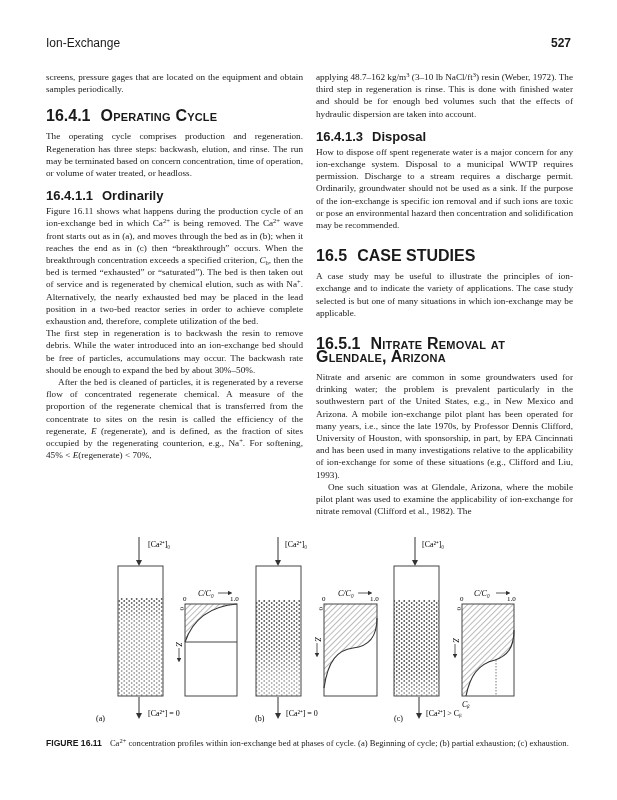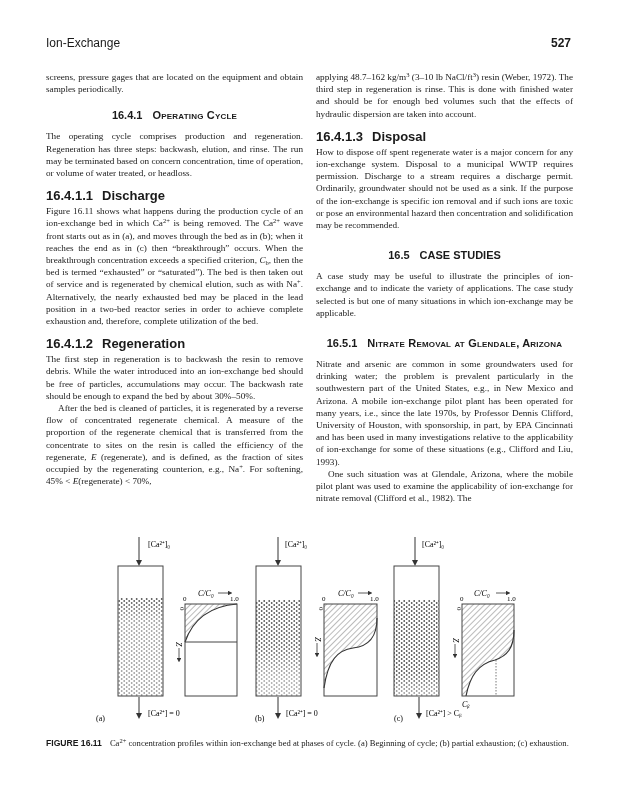--- a/index.html
+++ b/index.html
@@ -14,22 +14,22 @@
   .col {
     position: absolute; top: 71px; width: 257px;
     font-family: "Liberation Serif", serif; font-size: 9.2px; line-height: 12.2px;
     text-align: justify;
   }
   .col.left { left: 46px; }
   .col.right { left: 316px; }
   .col p { margin: 0; hyphens: auto; }
   .col p.indent { text-indent: 12px; }
   .h-sec {
-    font-family: "Liberation Sans", sans-serif; font-weight: bold; font-size: 11px;
-    margin: 14px 0 8px 0; line-height: 13px; text-align: center;
+    font-family: "Liberation Sans", sans-serif; font-weight: bold; font-size: 16px;
+    margin: 14px 0 8px 0; line-height: 13px; text-align: left;
   }
   .h-sec .num { margin-right: 10px; }
   .h-sec.smallcaps .txt { font-variant: small-caps; letter-spacing: 0.2px; }
   .h-sub {
     font-family: "Liberation Sans", sans-serif; font-weight: bold; font-size: 13px;
     margin: 11px 0 3px 0; line-height: 12px; text-align: left;
   }
   .h-sub .num { margin-right: 9px; }
   sup { font-size: 6.5px; line-height: 0; vertical-align: 3.5px; }
   sub { font-size: 6.5px; line-height: 0; vertical-align: -1.5px; }
@@ -53,27 +53,24 @@
 
   <div class="col left">
     <p>screens, pressure gages that are located on the equipment and obtain samples periodically.</p>
 
     <div class="h-sec smallcaps">
       <span class="num">16.4.1</span><span class="txt">Operating Cycle</span>
     </div>
     <p>The operating cycle comprises production and regeneration. Regeneration has three steps: backwash, elution, and rinse. The run may be terminated based on concern concentration, time of operation, or volume of water treated, or headloss.</p>
 
     <div class="h-sub">
-      <span class="num">16.4.1.1</span><span>Discharge</span>
+      <span class="num">16.4.1.1</span><span>Ordinarily</span>
     </div>
     <p><span>Figure 16.11 shows what happens during the production cycle of an ion-exchange bed in which Ca</span><sup>2+</sup><span> is being removed. The Ca</span><sup>2+</sup><span> wave front starts out as in (a), and moves through the bed as in (b); when it reaches the end as in (c) then “breakthrough” occurs. When the breakthrough concentration exceeds a specified criterion, </span><i>C</i><sub>b</sub><span>, then the bed is termed “exhausted” or “saturated”). The bed is then taken out of service and is regenerated by chemical elution, such as with Na</span><sup>+</sup><span>. Alternatively, the nearly exhausted bed may be placed in the lead position in a two-bed reactor series in order to achieve complete exhaustion and, therefore, complete utilization of the bed.</span></p>
 
-    <div class="h-sub">
-      <span class="num">16.4.1.2</span><span>Regeneration</span>
-    </div>
     <p>The first step in regeneration is to backwash the resin to remove debris. While the water introduced into an ion-exchange bed should be free of particles, accumulations may occur. The backwash rate should be enough to expand the bed by about 30%–50%.</p>
     <p class="indent"><span>After the bed is cleaned of particles, it is regenerated by a reverse flow of concentrated regenerate chemical. A measure of the proportion of the regenerate chemical that is transferred from the concentrate to sites on the resin is called the efficiency of the regenerate, </span><i>E</i><span> (regenerate), and is defined, as the fraction of sites occupied by the regenerating counterion, e.g., Na</span><sup>+</sup><span>. For softening, 45% &lt; </span><i>E</i><span>(regenerate) &lt; 70%,</span></p>
   </div>
 
   <div class="col right">
     <p><span>applying 48.7–162 kg/m</span><sup>3</sup><span> (3–10 lb NaCl/ft</span><sup>3</sup><span>) resin (Weber, 1972). The third step in regeneration is rinse. This is done with finished water and should be for enough bed volumes such that the effects of hydraulic dispersion are taken into account.</span></p>
 
     <div class="h-sub">
       <span class="num">16.4.1.3</span><span>Disposal</span>
     </div>

